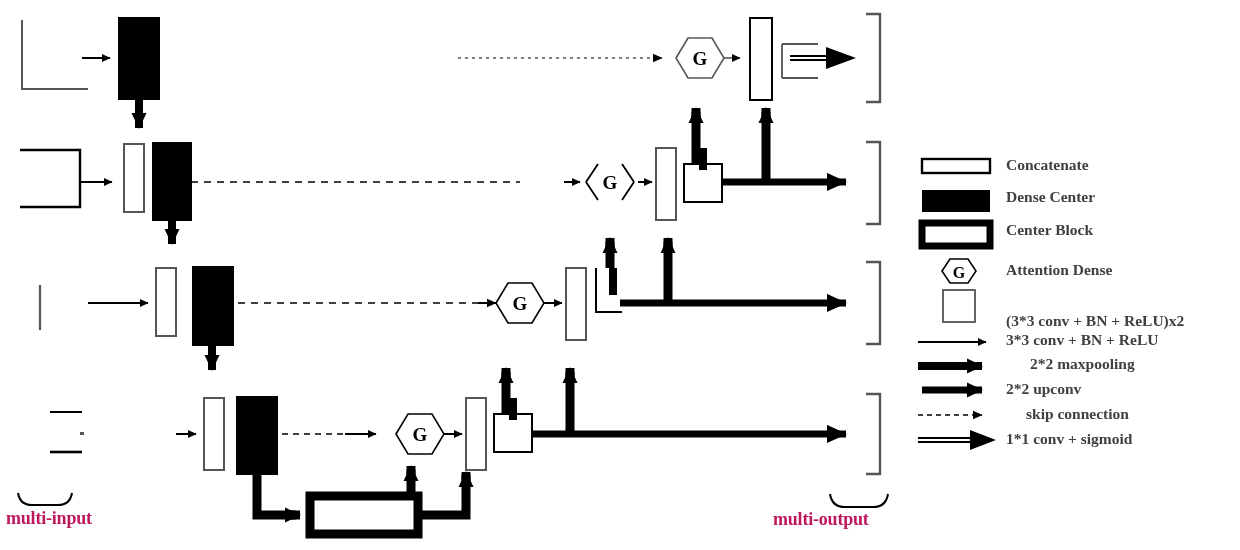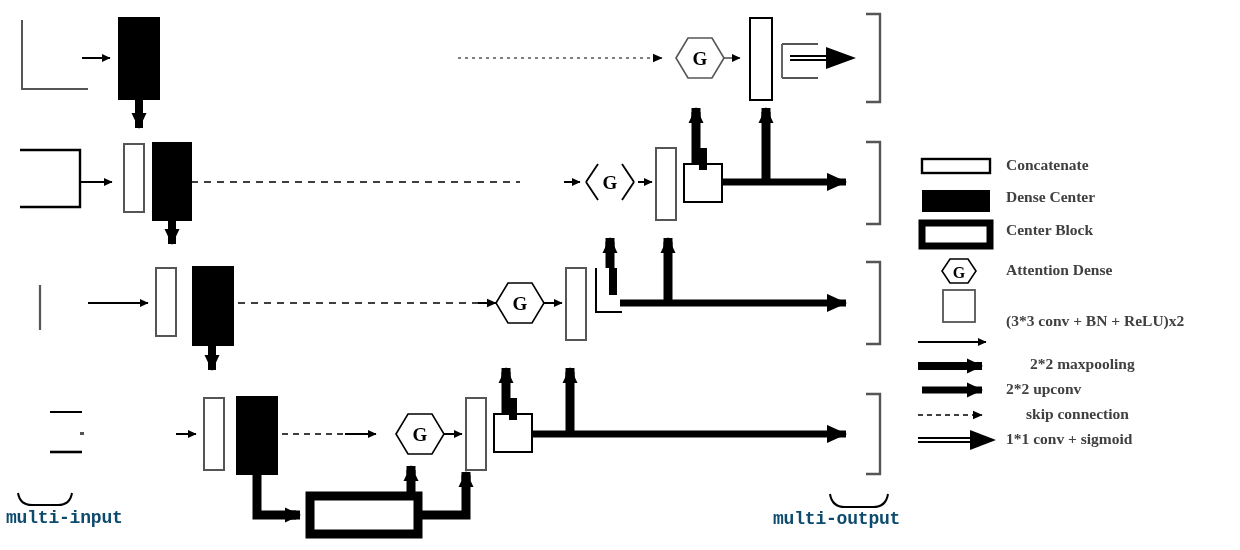--- a/index.html
+++ b/index.html
@@ -1,20 +1,20 @@
 <!DOCTYPE html>
 <html><head>
 <meta charset="utf-8">
 <style>
   html,body{margin:0;padding:0;background:#ffffff;}
   body{width:1240px;height:550px;overflow:hidden;
        font-family:"Liberation Serif",serif;color:#000;}
   #stage{position:relative;width:1240px;height:550px;background:#fff;}
   svg#diagram{position:absolute;left:0;top:0;width:1240px;height:550px;display:block;}
-  .lbl{position:absolute;font-family:Liberation Mono, monospace;color:#0c4a6e;
+  .lbl{position:absolute;font-family:Liberation Serif, serif;color:#be185d;
        white-space:nowrap;font-weight:700;}
   .legend-text{position:absolute;font-family:"Liberation Serif",serif;
        font-size:15.5px;color:#404040;white-space:nowrap;font-weight:700;}
   .io-label{font-size:18px;letter-spacing:-0.2px;}
   text.gateG{font-family:"Liberation Serif",serif;font-weight:700;}
 </style>
 </head>
 <body>
 
 <div id="stage">
@@ -207,18 +207,19 @@
   </svg>
 
   <div class="lbl io-label" style="left:6px;  top:508px;">multi-input</div>
   <div class="lbl io-label" style="left:773px; top:509px;">multi-output</div>
 
   <div class="legend-text" style="left:1006px; top:156px;">Concatenate</div>
   <div class="legend-text" style="left:1006px; top:188px;">Dense Center</div>
   <div class="legend-text" style="left:1006px; top:221px;">Center Block</div>
   <div class="legend-text" style="left:1006px; top:261px;">Attention Dense</div>
   <div class="legend-text" style="left:1006px; top:312px;">(3*3 conv + BN + ReLU)x2</div>
+  <div class="legend-text" style="left:1006px; top:331px;">3*3 conv + BN + ReLU</div>
   <div class="legend-text" style="left:1006px; top:355px;margin-left:24px;">2*2 maxpooling</div>
   <div class="legend-text" style="left:1006px; top:380px;">2*2 upconv</div>
   <div class="legend-text" style="left:1006px; top:405px;margin-left:20px;">skip connection</div>
   <div class="legend-text" style="left:1006px; top:430px;">1*1 conv + sigmoid</div>
 
 </div>
 
 </body></html>

